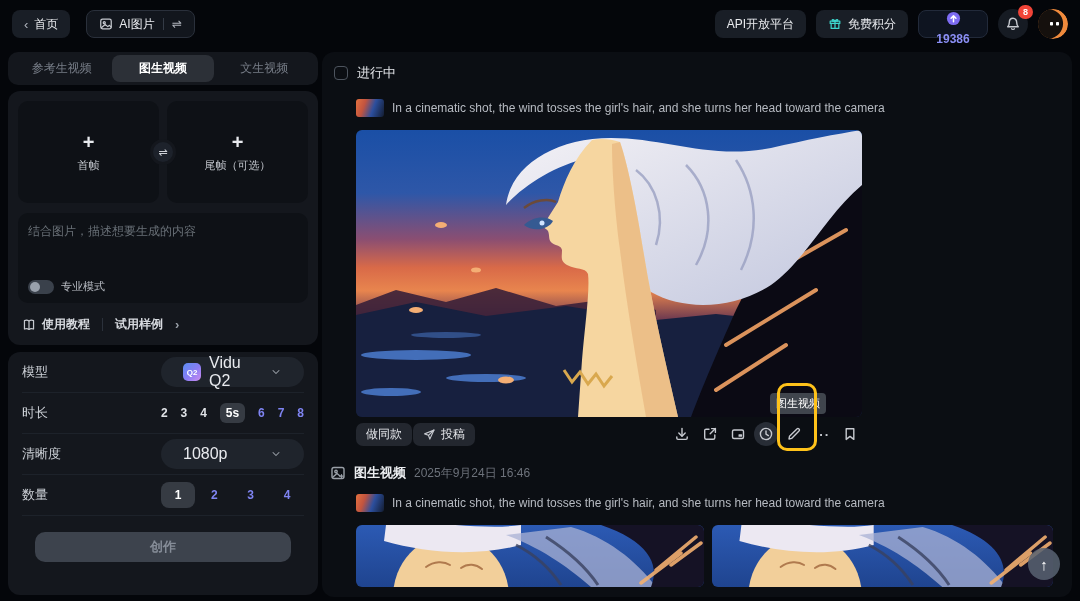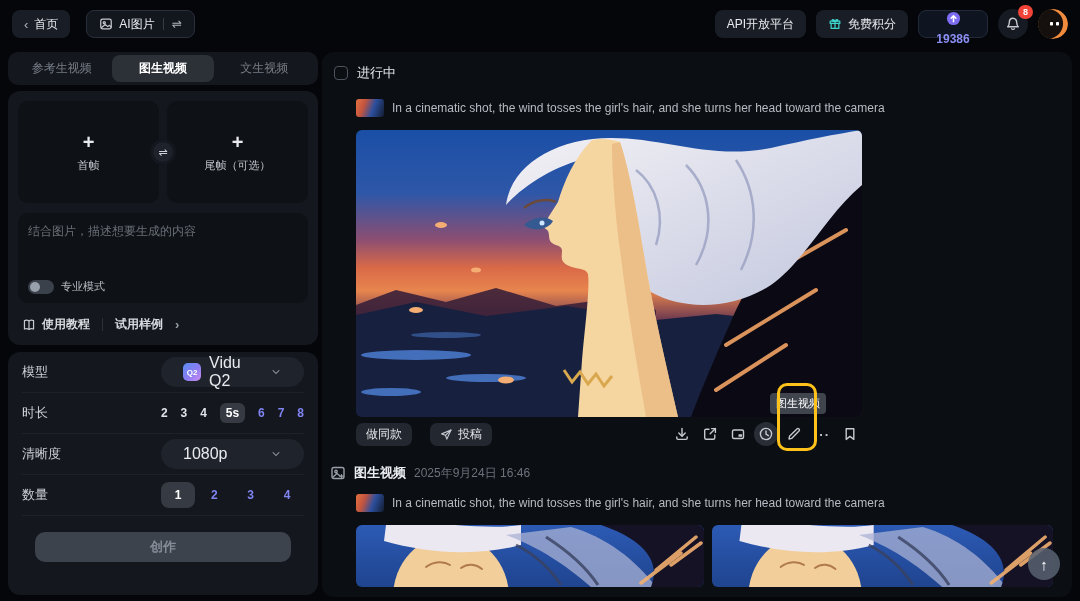--- a/index.html
+++ b/index.html
@@ -70,21 +70,21 @@
   .filter-label { font-size:13px; color:#e3e5e9; }
   .gen-prompt { position:absolute; display:flex; align-items:center; gap:8px; }
   .gen-prompt.p1 { left:34px; top:47px; }
   .gen-prompt.p2 { left:34px; top:442px; }
   .mini-thumb { width:28px; height:18px; border-radius:3px; background:linear-gradient(110deg,#e5713f 0%,#c2543f 30%,#2c4f9e 60%,#131c30 100%); flex:none; }
   .prompt-text { font-size:12px; color:#b7bbc2; }
   .hero { position:absolute; left:34px; top:78px; width:506px; height:287px; border-radius:6px; overflow:hidden; cursor:pointer; }
   .hero svg { display:block; }
 
   .action-row { position:absolute; left:34px; top:370px; width:506px; display:flex; align-items:center; }
-  .act-btn { display:inline-flex; align-items:center; gap:5px; height:23px; padding:0 10px; background:#23272f; border-radius:7px; font-size:12px; color:#e4e6ea; margin-right:18px; cursor:pointer; }
+  .act-btn { display:inline-flex; align-items:center; gap:5px; height:23px; padding:0 10px; background:#23272f; border-radius:7px; font-size:12px; color:#e4e6ea; margin-right:1px; cursor:pointer; }
   .icon-group { margin-left:auto; display:flex; align-items:center; gap:4px; }
   .icon-btn { width:24px; height:24px; display:flex; align-items:center; justify-content:center; cursor:pointer; border-radius:6px; }
   .icon-btn.circled { background:#282d36; border-radius:50%; }
   .more-dots { font-size:13px; color:#c6c9cf; letter-spacing:1px; font-weight:bold; }
 
   .hl-box { position:absolute; left:455px; top:331px; width:40px; height:68px; border:3px solid #ffc21a; border-radius:10px; pointer-events:none; z-index:6; }
   .tooltip { position:absolute; left:448px; top:341px; background:#40454d; border-radius:4px; padding:3px 6px; font-size:11px; color:#fff; z-index:5; white-space:nowrap; }
 
   .section-head { position:absolute; left:8px; top:412px; display:flex; align-items:center; gap:8px; }
   .section-title { font-size:13px; font-weight:bold; color:#eceef1; }

